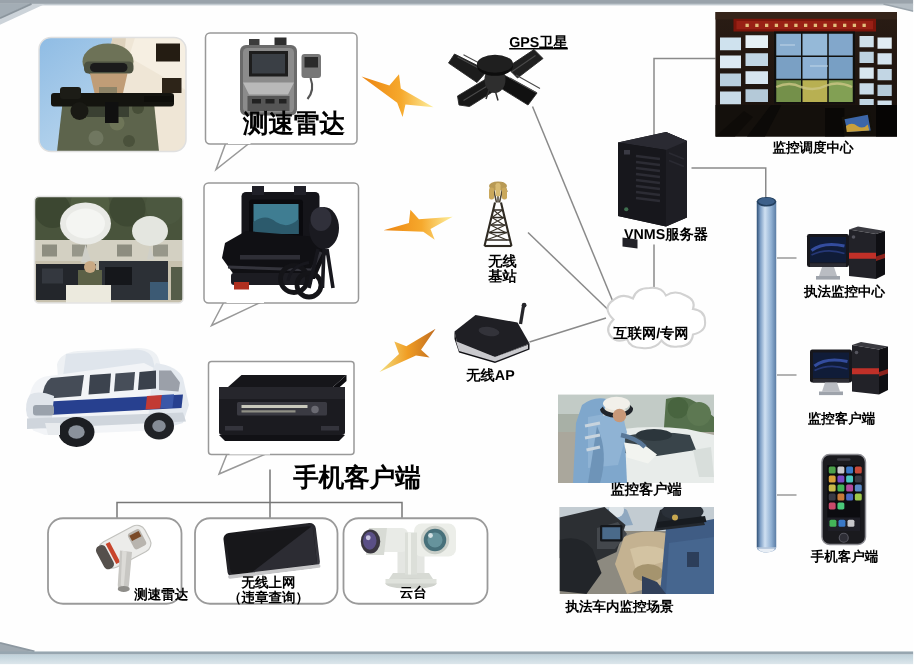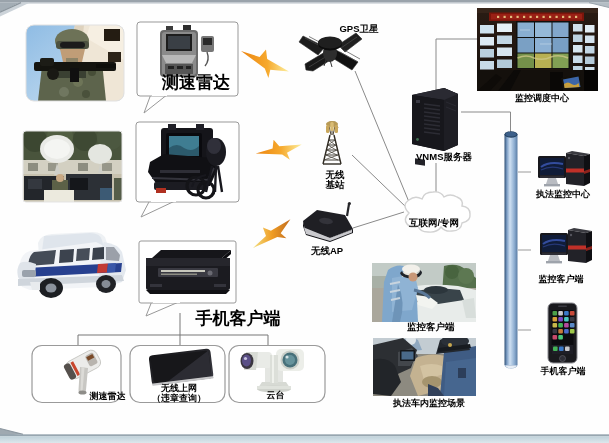--- a/index.html
+++ b/index.html
@@ -546,35 +546,35 @@
     <circle cx="450" cy="345" r="2" fill="#c8a850"></circle>
     <rect x="458" y="368" width="8" height="10" fill="#2c3e5a"></rect>
     <path d="M428,384 l10,4 6,8 -16,0 z" fill="#31405a"></path>
   </g>
 </g>
 </svg>
 
 <div class="lbl lbl-big" style="left:145px;top:74px;width:102px;">测速雷达</div>
 <div class="lbl lbl-big" style="left:178px;top:310px;width:120px;">手机客户端</div>
 
-<div class="lbl lbl-sm2" style="left:332px;top:24px;width:54px;">GPS卫星</div>
+<div class="lbl lbl-sm2" style="left:332px;top:24px;width:54px;text-decoration:underline;">GPS卫星</div>
 <div class="lbl lbl-sm2" style="left:310px;top:170px;width:50px;"><span>无线</span><br>
 <span>基站</span></div>
 <div class="lbl lbl-sm2" style="left:302px;top:246px;width:50px;">无线AP</div>
 
 <div class="lbl lbl-sm2" style="left:399px;top:218px;width:70px;">互联网/专网</div>
 <div class="lbl lbl-sm2" style="left:408px;top:152px;width:72px;">VNMS服务器</div>
 
 <div class="lbl lbl-sm" style="left:512px;top:93px;width:60px;">监控调度中心</div>
 
 <div class="lbl lbl-sm" style="left:534px;top:189px;width:58px;">执法监控中心</div>
 <div class="lbl lbl-sm" style="left:538px;top:274px;width:46px;">监控客户端</div>
 <div class="lbl lbl-sm" style="left:540px;top:366px;width:46px;">手机客户端</div>
 
 <div class="lbl lbl-sm" style="left:65px;top:391px;width:37px;margin-left:24px;">测速雷达</div>
 <div class="lbl lbl-sm" style="left:144px;top:383px;width:70px;"><span>无线上网</span><br>
 <span>（违章查询）</span></div>
 <div class="lbl lbl-sm" style="left:257px;top:390px;width:37px;">云台</div>
 
 <div class="lbl lbl-sm2" style="left:407px;top:322px;width:42px;">监控客户端</div>
-<div class="lbl lbl-sm" style="left:392px;top:399px;width:74px;font-family:Liberation Mono, monospace;">执法车内监控场景</div>
+<div class="lbl lbl-sm" style="left:376px;top:399px;width:74px;">执法车内监控场景</div>
 
 </div>
 
 </body></html>

